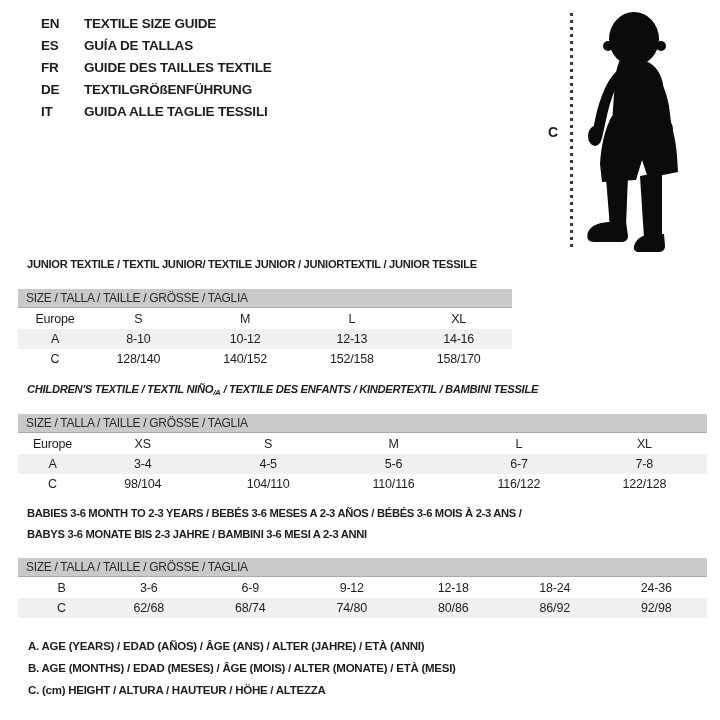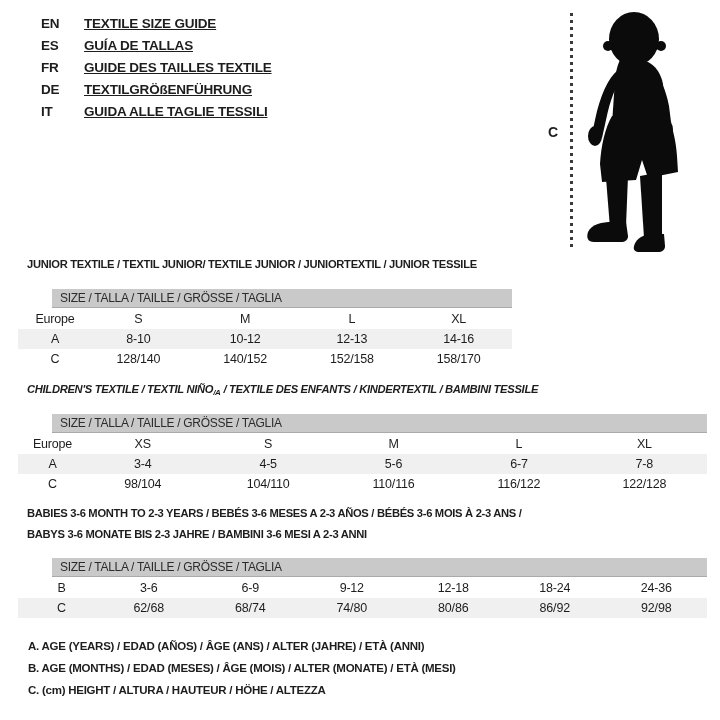--- a/index.html
+++ b/index.html
@@ -4,40 +4,40 @@
 <style>
   html,body{margin:0;padding:0;}
   body{
     width:720px;height:720px;position:relative;background:#ffffff;
     font-family:"Liberation Sans", sans-serif;color:#1d1d1d;overflow:hidden;
   }
   
   .langs{position:absolute;left:41px;top:12px;}
   .lang-row{display:flex;height:22px;align-items:center;}
   .lang-code{width:43px;font-weight:bold;font-size:13.5px;letter-spacing:-0.2px;}
-  .lang-label{font-weight:bold;font-size:13.5px;letter-spacing:-0.2px;white-space:nowrap;text-decoration:underline;}
+  .lang-label{font-weight:bold;font-size:13.5px;letter-spacing:-0.2px;white-space:nowrap;}
 
   
   .c-label{position:absolute;left:548px;top:124px;font-weight:bold;font-size:14px;}
   .dotted-line{
     position:absolute;left:570px;top:13px;width:3px;height:237px;
     background:repeating-linear-gradient(to bottom,#3a3a3a 0 3.5px,transparent 3.5px 7px);
   }
   .silhouette{position:absolute;left:582px;top:8px;}
 
   
   .section-title{position:absolute;left:27px;font-weight:bold;font-size:11.2px;
     letter-spacing:-0.3px;white-space:nowrap;line-height:21px;}
   .subsup{font-size:8px;vertical-align:-2px;}
 
   
   .table{position:absolute;left:18px;}
   .thead{height:19px;background:#c9c9c9;display:flex;align-items:center;padding-left:8px;
     font-size:12px;letter-spacing:-0.3px;color:#2b2b2b;box-sizing:border-box;
-    border-bottom:1px solid #aaaaaa;margin-bottom:1px;margin-left:34px;}
+    border-bottom:1px solid #aaaaaa;margin-bottom:1px;}
   .trow{display:flex;height:20px;align-items:center;font-size:12.5px;letter-spacing:-0.2px;}
   .trow.alt{background:#f0f0f0;}
   .tlabel{padding-left:7px;box-sizing:border-box;flex:0 0 auto;text-align:center;}
   .tcell{flex:1;text-align:center;}
   .t1{width:494px;top:289px;}  .t1 .tlabel{width:67px;}
   .t2{width:689px;top:414px;}  .t2 .tlabel{width:62px;}
   .t3{width:689px;top:558px;}  .t3 .tlabel{width:80px;}
 
   
   .notes{position:absolute;left:28px;top:640px;}

